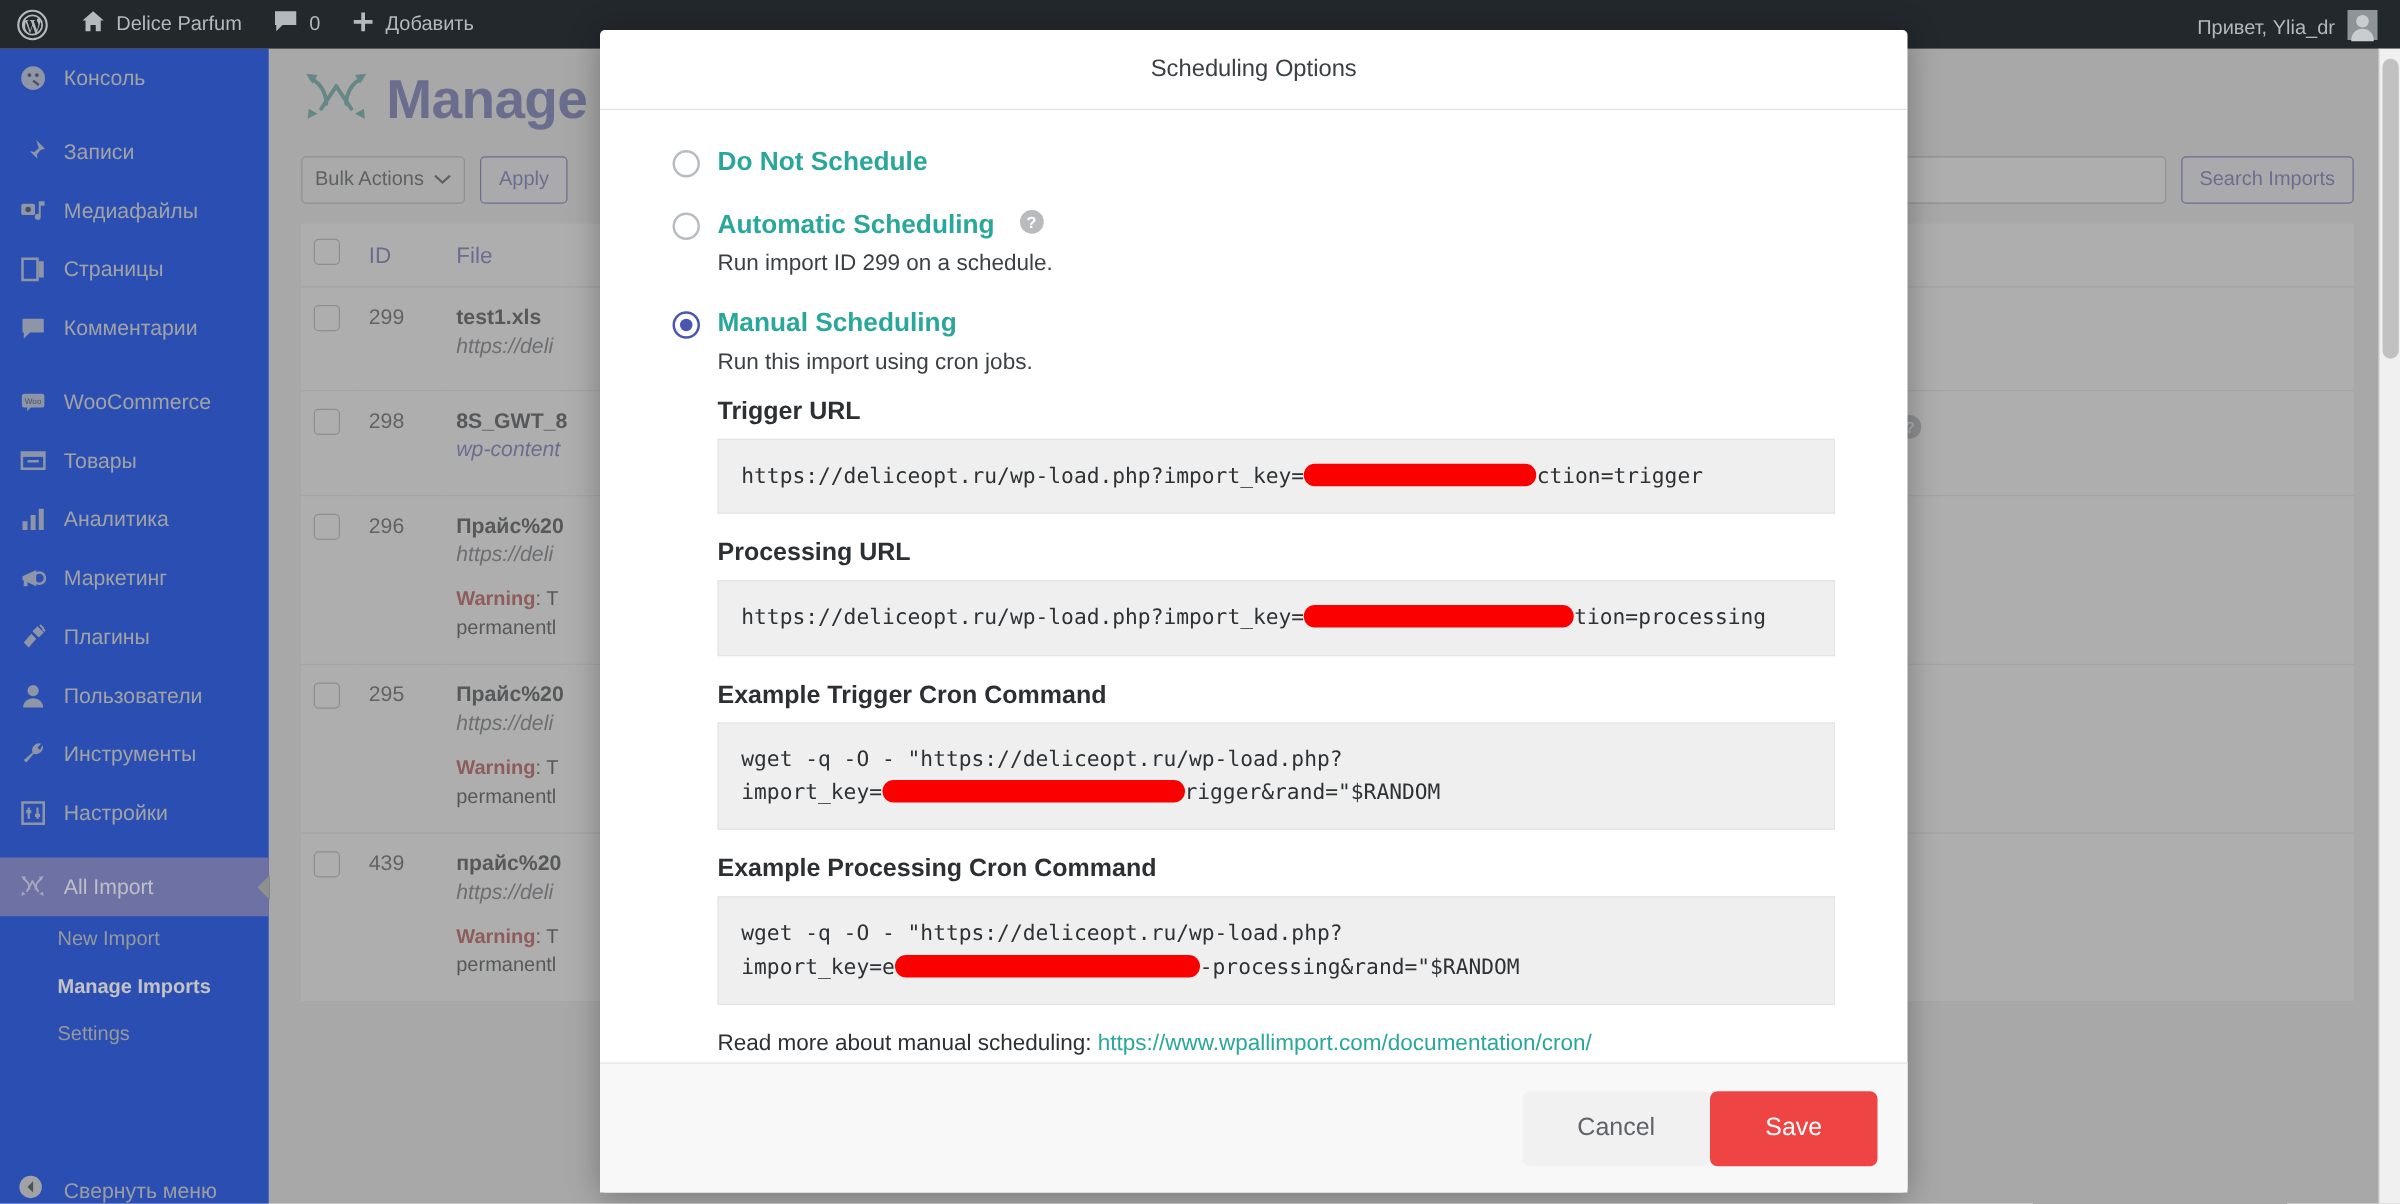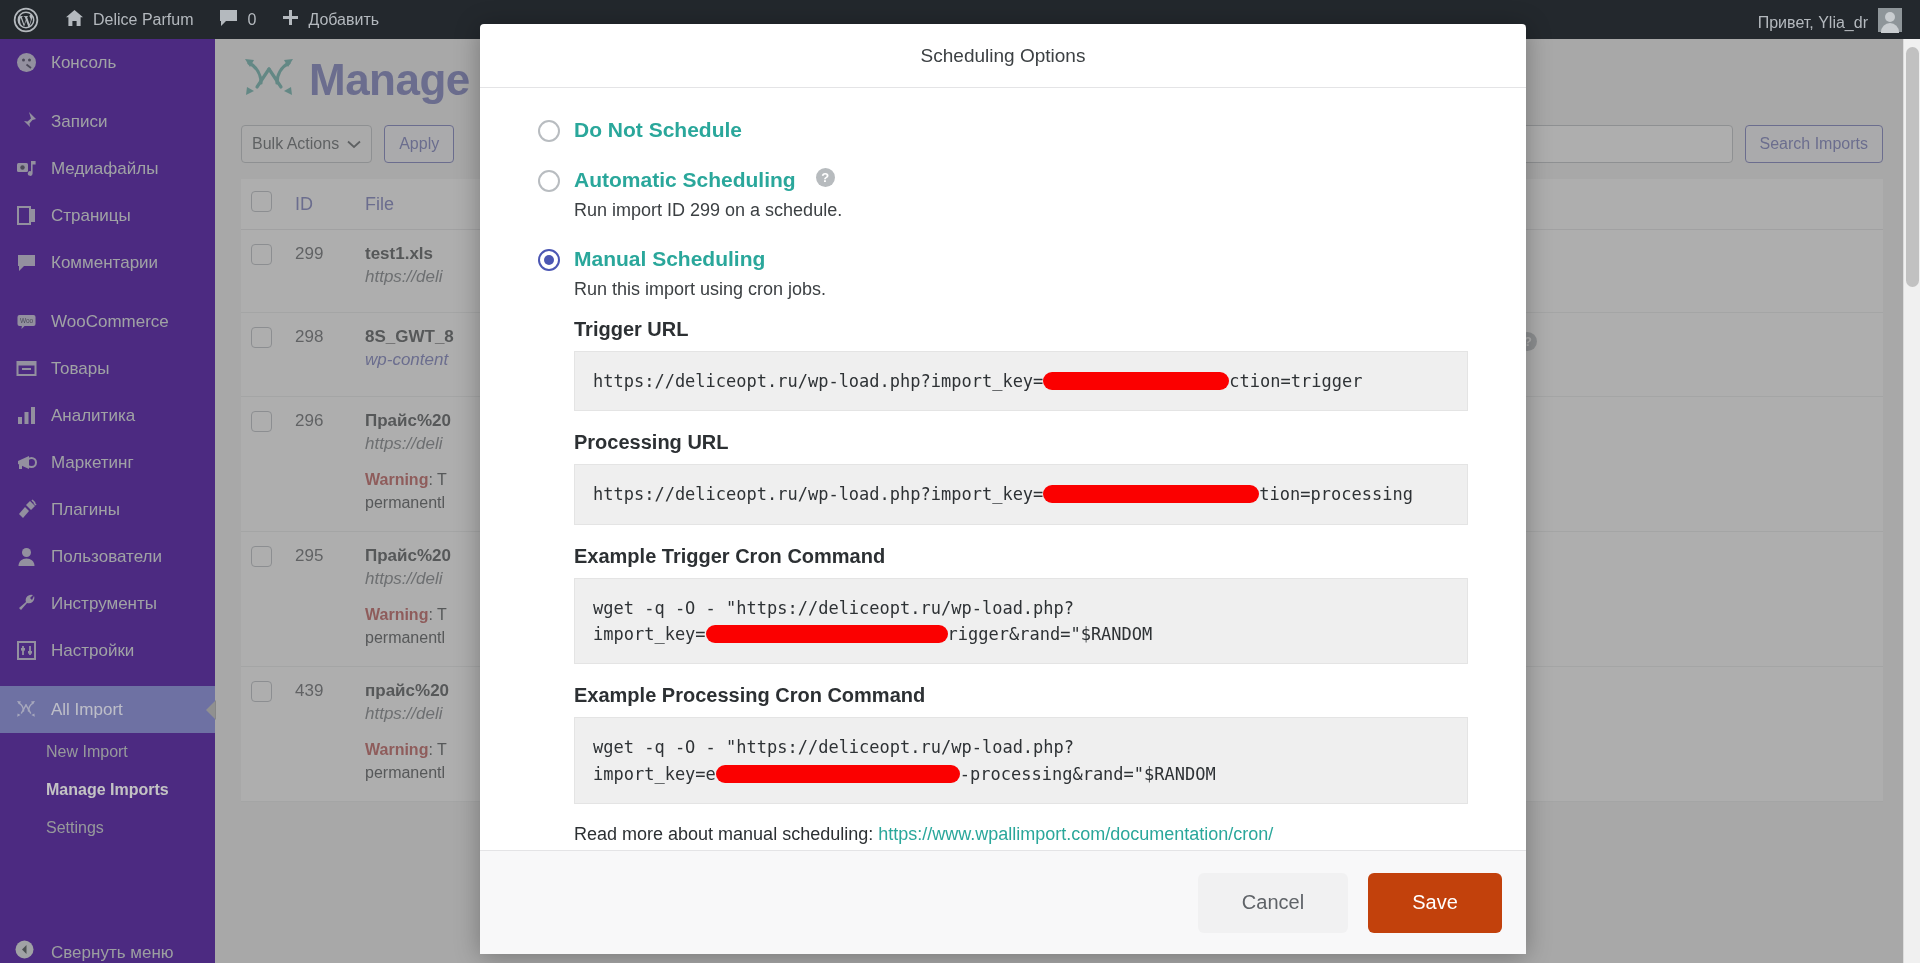--- a/index.html
+++ b/index.html
@@ -21,21 +21,21 @@
   .ab-item { display: flex; align-items: center; gap: 9px; padding: 0 13px; height: 39px; color: #b4b9be; }
   .ab-logo { width: 26px; height: 26px; }
   .ab-right { margin-left: auto; display: flex; align-items: flex-end; gap: 10px; padding-right: 18px; }
   .avatar { width: 24px; height: 24px; background: #8e9599; display:inline-block; position: relative; }
   .avatar::before { content:""; position:absolute; left:7px; top:4px; width:10px;height:10px;border-radius:50%;background:#c9cdd0;}
   .avatar::after { content:""; position:absolute; left:3px; top:15px; width:18px;height:10px;border-radius:9px 9px 0 0;background:#c9cdd0;}
 
   
   .sidebar {
     position: absolute; top: 39px; left: 0; width: 215px; height: 924px;
-    background: #4c1d95; color: #b9bdc0; font-size: 17px;
+    background: #1d4ed8; color: #b9bdc0; font-size: 17px;
     z-index: 4;
   }
   .menu-item {
     display: flex; align-items: center; gap: 13px;
     height: 47px; padding-left: 14px; color: #bfc3c6;
   }
   .menu-item .mi-ico { width: 24px; height: 24px; display: flex; align-items:center; justify-content:center; opacity: .85; }
   .menu-item.sep { margin-top: 12px; }
   .menu-item.active { background: #7b7fc4; color: #e8e9f7; position: relative; }
   .menu-item.active::after {
@@ -113,28 +113,28 @@
     box-shadow: 0 3px 26px rgba(0,0,0,.3);
   }
   .modal-head {
     height: 64px; display:flex; align-items:center; justify-content:center;
     border-bottom: 1px solid #e4e4e6; flex: 0 0 auto;
   }
   .modal-title { font-size: 19px; color: #3c4043; }
   .modal-body { flex: 1 1 auto; overflow: hidden; padding: 30px 58px 0 58px; }
   .modal-foot {
     flex: 0 0 auto; height: 104px; background: #f8f8f9; border-top: 1px solid #e4e4e6;
-    display: flex; align-items: center; justify-content: flex-end; gap: 20px; padding-right: 24px;
+    display: flex; align-items: center; justify-content: flex-end; padding-right: 24px;
   }
   .btn {
     border-radius: 6px; font-size: 20px; cursor: pointer; border: none;
     height: 60px; display:flex; align-items:center; justify-content:center;
   }
   .btn-cancel { width: 150px; background: #f1f1f2; color: #5f6368; }
-  .btn-save { width: 134px; background: #c2410c; color: #fff; }
+  .btn-save { width: 134px; background: #ef4444; color: #fff; }
 
   .radio-row { display: flex; align-items: flex-start; gap: 14px; }
   .radio {
     width: 22px; height: 22px; border-radius: 50%; border: 2px solid #b8bcc0;
     background: #fff; flex: 0 0 auto; margin-top: 2px;
   }
   .radio.checked { border-color: #4b56b3; position: relative; }
   .radio.checked::after {
     content: ""; position: absolute; left: 4px; top: 4px; width: 10px; height: 10px;
     border-radius: 50%; background: #4b56b3;

